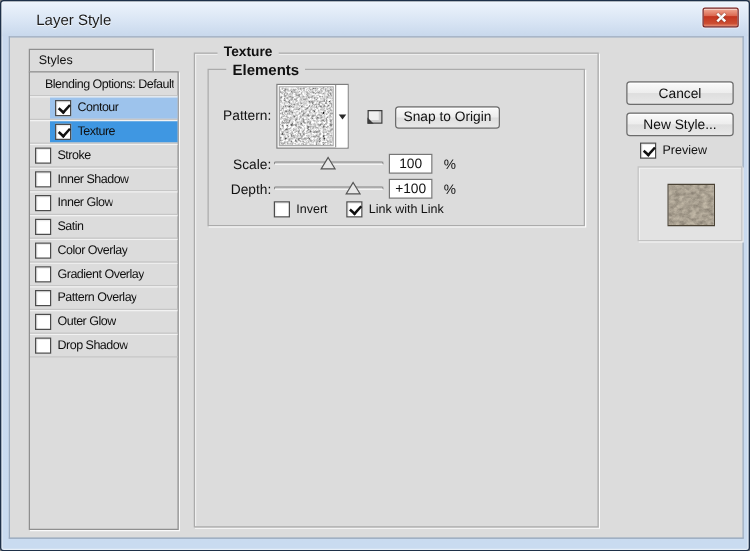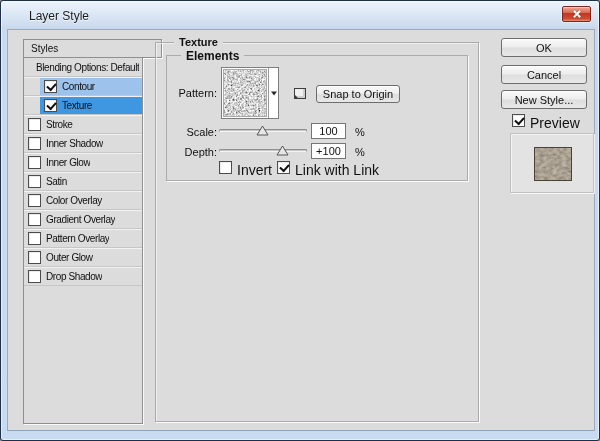--- a/index.html
+++ b/index.html
@@ -27,21 +27,21 @@
   .close-x::before,.close-x::after { content:""; position:absolute; left:50%; top:50%;
     width:9px; height:2px; background:#fff; box-shadow:0 0 1px rgba(0,0,0,.55); }
   .close-x::before { transform:translate(-50%,-50%) rotate(45deg); }
   .close-x::after  { transform:translate(-50%,-50%) rotate(-45deg); }
 
   
   .client { position:absolute; left:6px; top:28px; width:588px; height:402px;
     background:var(--bg,#dcdcdc); border:1px solid #9aabc0; border-bottom-color:#8fa3ba; }
 
   
-  .styles-header { position:absolute; left:15px; top:9px; width:139px; height:19px;
+  .styles-header { position:absolute; left:15px; top:9px; width:100px; height:19px;
     border:1px solid #8f8f8f; background:var(--bg); box-shadow:1px 1px 0 rgba(255,255,255,.85);
     font-size:10px; color:#111; line-height:17px; padding-left:7px; }
   .styles-list { position:absolute; left:15px; top:27px; width:120px; height:367px;
     border:1px solid #8f8f8f; background:var(--bg); box-shadow:1px 1px 0 rgba(255,255,255,.85); }
   .row { position:relative; height:19px; display:flex; align-items:center;
     border-bottom:1px solid #c6c6c6; padding-left:4px; cursor:pointer; }
   .row + .row { box-shadow:inset 0 1px 0 #f2f2f2; }
   .row.no-cb { padding-left:7px; }
   .row.indent { padding-left:20px; }
   .row.hl-light { background:var(--hl,#9dc3ec); }
@@ -88,21 +88,21 @@
 
   
   .track { position:absolute; width:88px; height:3px; background:linear-gradient(#b5b5b5,#d8d8d8);
     border:1px solid #8e8e8e; border-bottom-color:#f4f4f4; border-radius:2px; cursor:pointer; }
   .thumb { position:absolute; top:-5px; width:13px; height:11px; cursor:pointer; }
 
   .val-box { position:absolute; width:35px; height:16px; border:1px solid #767676; background:#fff;
     font-family:"Liberation Sans",sans-serif; font-size:11px; color:#111; text-align:center; padding:0; }
   .unit { position:absolute; font-size:11px; color:#111; }
 
-  .cb-label { font-size:14px; color:#111; position:absolute; }
+  .cb-label { font-size:10px; color:#111; position:absolute; }
 
   
   .ok-btn { position:absolute; left:493px; top:8px;  width:86px; height:19px; }
   .cancel-btn { position:absolute; left:493px; top:35px; width:86px; height:19px; }
   .newstyle-btn { position:absolute; left:493px; top:60px; width:86px; height:19px; }
   .preview-cb { position:absolute; left:504px; top:84px; }
   .preview-label { left:522px; top:85px; }
   .preview-panel { position:absolute; left:502px; top:103px; width:84px; height:60px;
     background:#e3e3e3; border:1px solid #c2c2c2; box-shadow:inset 1px 1px 0 #f2f2f2, 1px 1px 0 rgba(255,255,255,.8); }
   .preview-thumb { position:absolute; left:23px; top:13px; width:38px; height:34px; border:1px solid #4a4234; }
@@ -236,21 +236,20 @@
         <input class="val-box" style="left: 144px; top: 87px;" value="+100">
         <span class="unit" style="left:188px; top:90px;">%</span>
 
         <span class="cb" style="position:absolute; left:52px; top:105px;"></span>
         <span class="cb-label" style="left:70px; top:106px;">Invert</span>
         <span class="cb checked" style="position:absolute; left:110px; top:105px;"></span>
         <span class="cb-label" style="left:128px; top:106px;">Link with Link</span>
       </div>
     </div>
 
-    <button class="btn ok-btn">OK</button>
     <button class="btn cancel-btn">Cancel</button>
     <button class="btn newstyle-btn">New Style...</button>
 
     <span class="cb preview-cb checked"></span>
     <span class="cb-label preview-label">Preview</span>
 
     <div class="preview-panel">
       <svg class="preview-thumb">
         <rect width="100%" height="100%" filter="url(#f-preview)"></rect>
       </svg>

